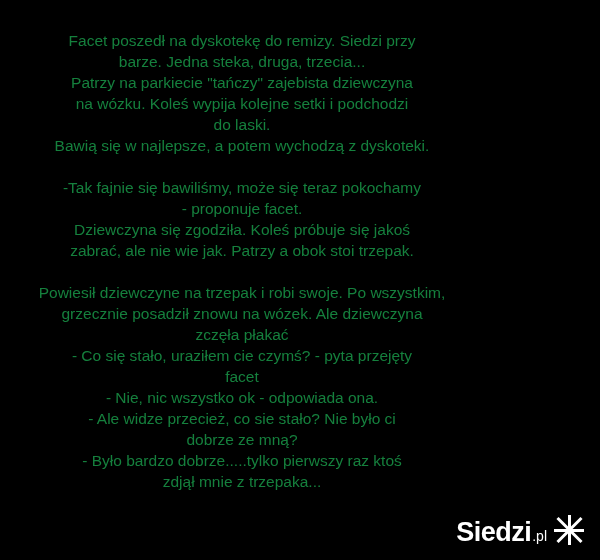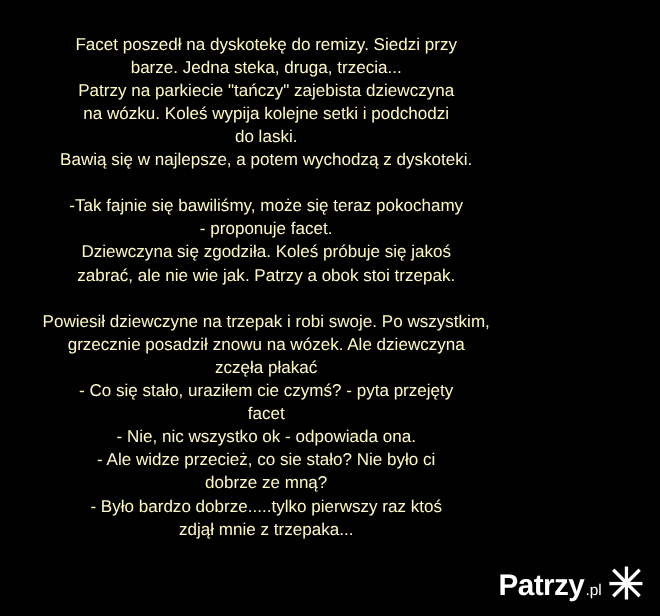--- a/index.html
+++ b/index.html
@@ -20,21 +20,21 @@
     background: #000000;
     box-sizing: border-box;
   }
   .joke-text {
     position: absolute;
     top: 30px;
     left: 0;
     width: 484px;
     padding: 0 18px;
     box-sizing: border-box;
-    color: #fef9c3;
+    color: #15803d;
     font-size: 15.5px;
     line-height: 21px;
     text-align: center;
     white-space: pre-wrap;
     font-family: "Liberation Sans", sans-serif;
   }
   .watermark {
     position: absolute;
     right: 16px;
     bottom: 14px;
@@ -121,21 +121,21 @@
 - Co się stało, uraziłem cie czymś? - pyta przejęty
 facet
 - Nie, nic wszystko ok - odpowiada ona.
 - Ale widze przecież, co sie stało? Nie było ci
 dobrze ze mną?
 - Było bardzo dobrze.....tylko pierwszy raz ktoś
 zdjął mnie z trzepaka...</div>
 
   <div class="watermark">
     <div class="wm-text">
-      <span class="wm-main">Patrzy</span>
+      <span class="wm-main">Siedzi</span>
       <span class="wm-suffix">.pl</span>
     </div>
     <div class="wm-logo">
       <span class="bar b1"></span>
       <span class="bar b2"></span>
       <span class="bar b3"></span>
       <span class="bar b4"></span>
     </div>
   </div>
 

